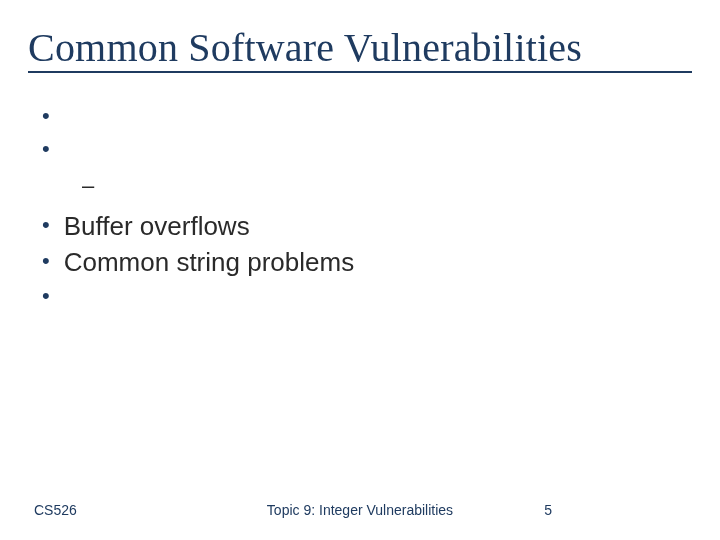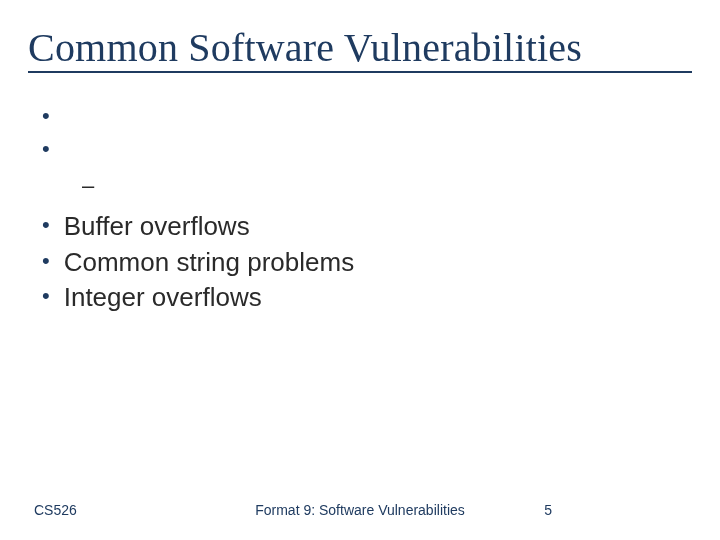--- a/index.html
+++ b/index.html
@@ -100,22 +100,21 @@
     <div class="bullet-l1">
       <span class="dot">•</span>
       <span>Buffer overflows</span>
     </div>
     <div class="bullet-l1">
       <span class="dot">•</span>
       <span>Common string problems</span>
     </div>
     <div class="bullet-l1">
       <span class="dot">•</span>
-      <span>Integer overflows</span>
     </div>
   </div>
 
   <div class="footer">
     <span class="left">CS526</span>
-    <span class="center">Format 9: Software Vulnerabilities</span>
+    <span class="center">Topic 9: Integer Vulnerabilities</span>
     <span class="right">5</span>
   </div>
 </div>
 
 </body></html>

